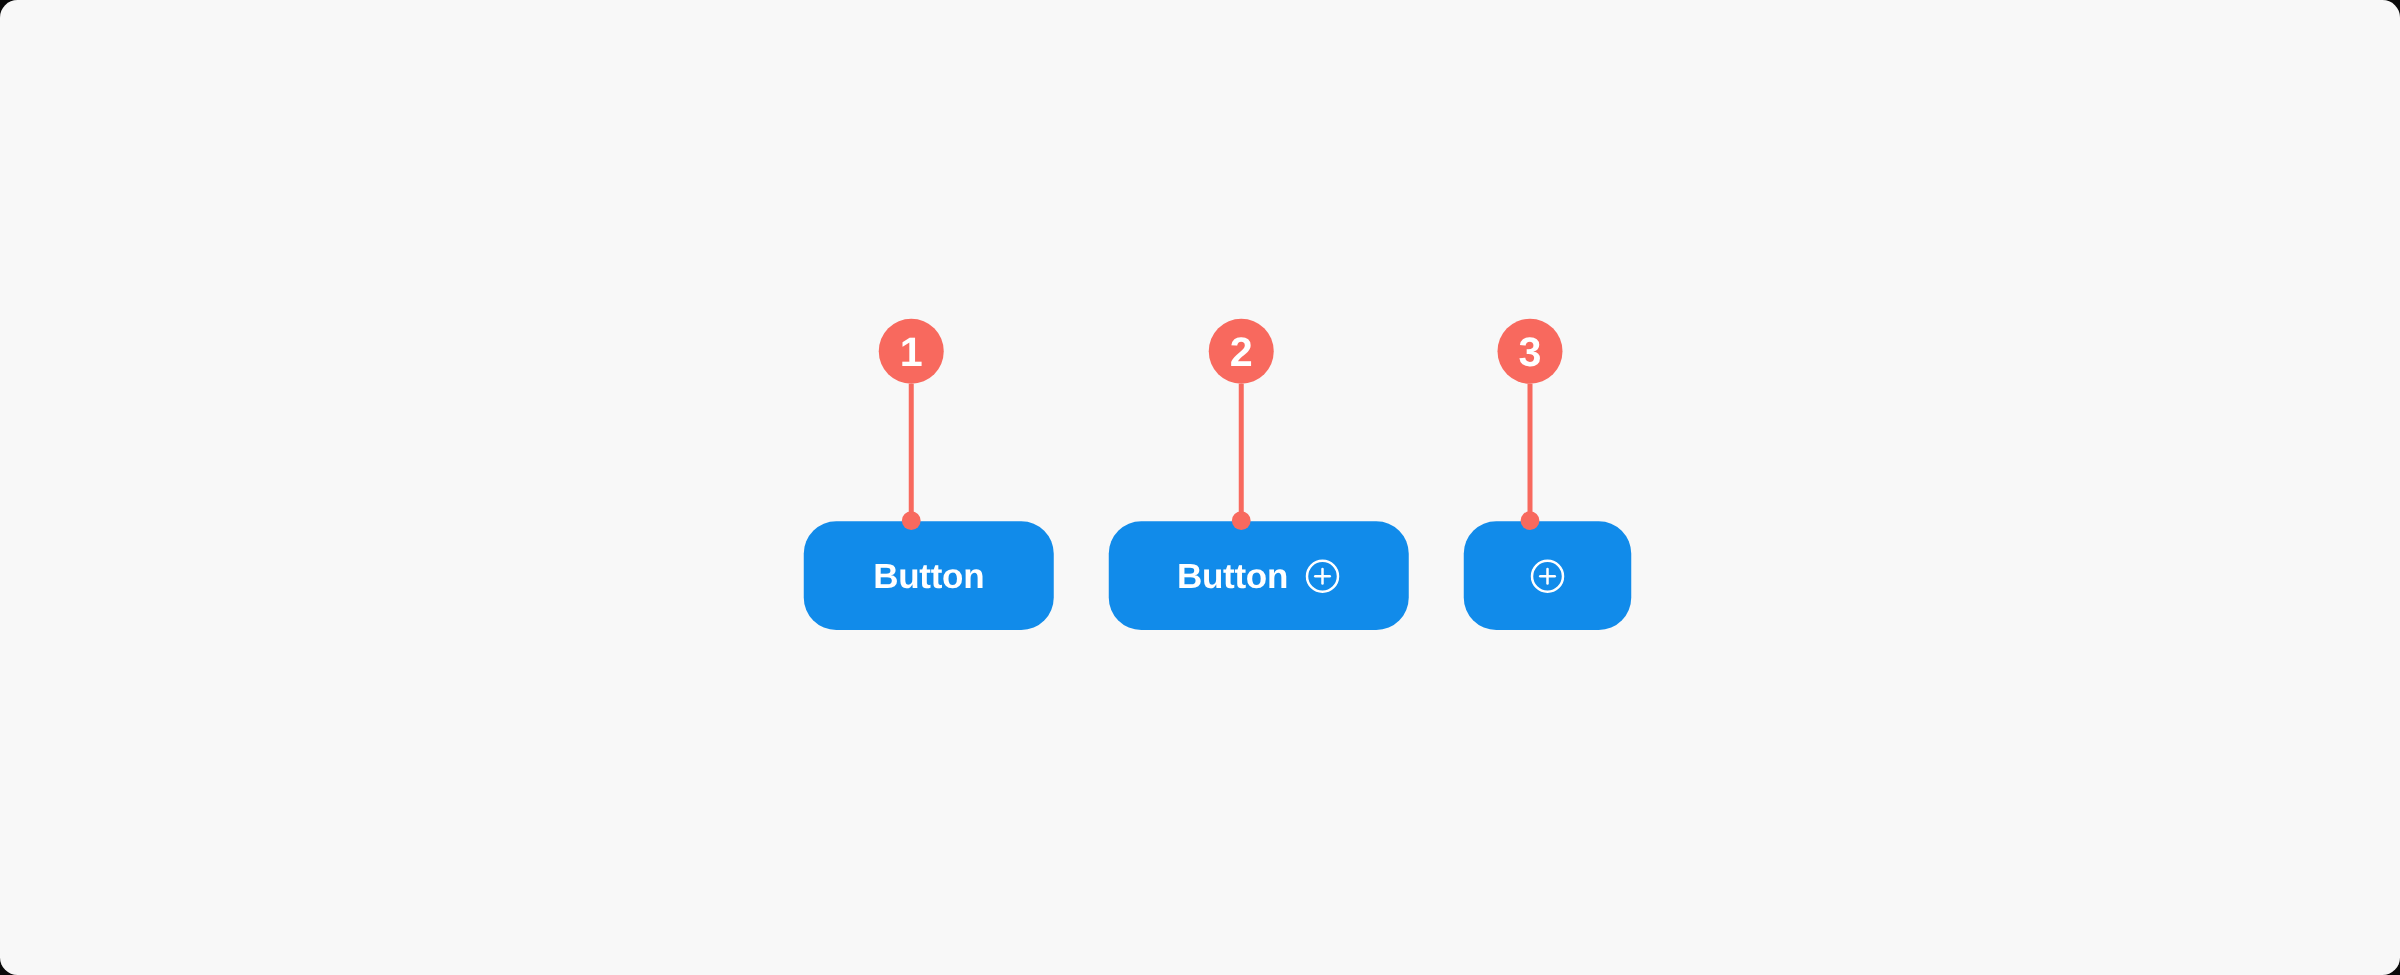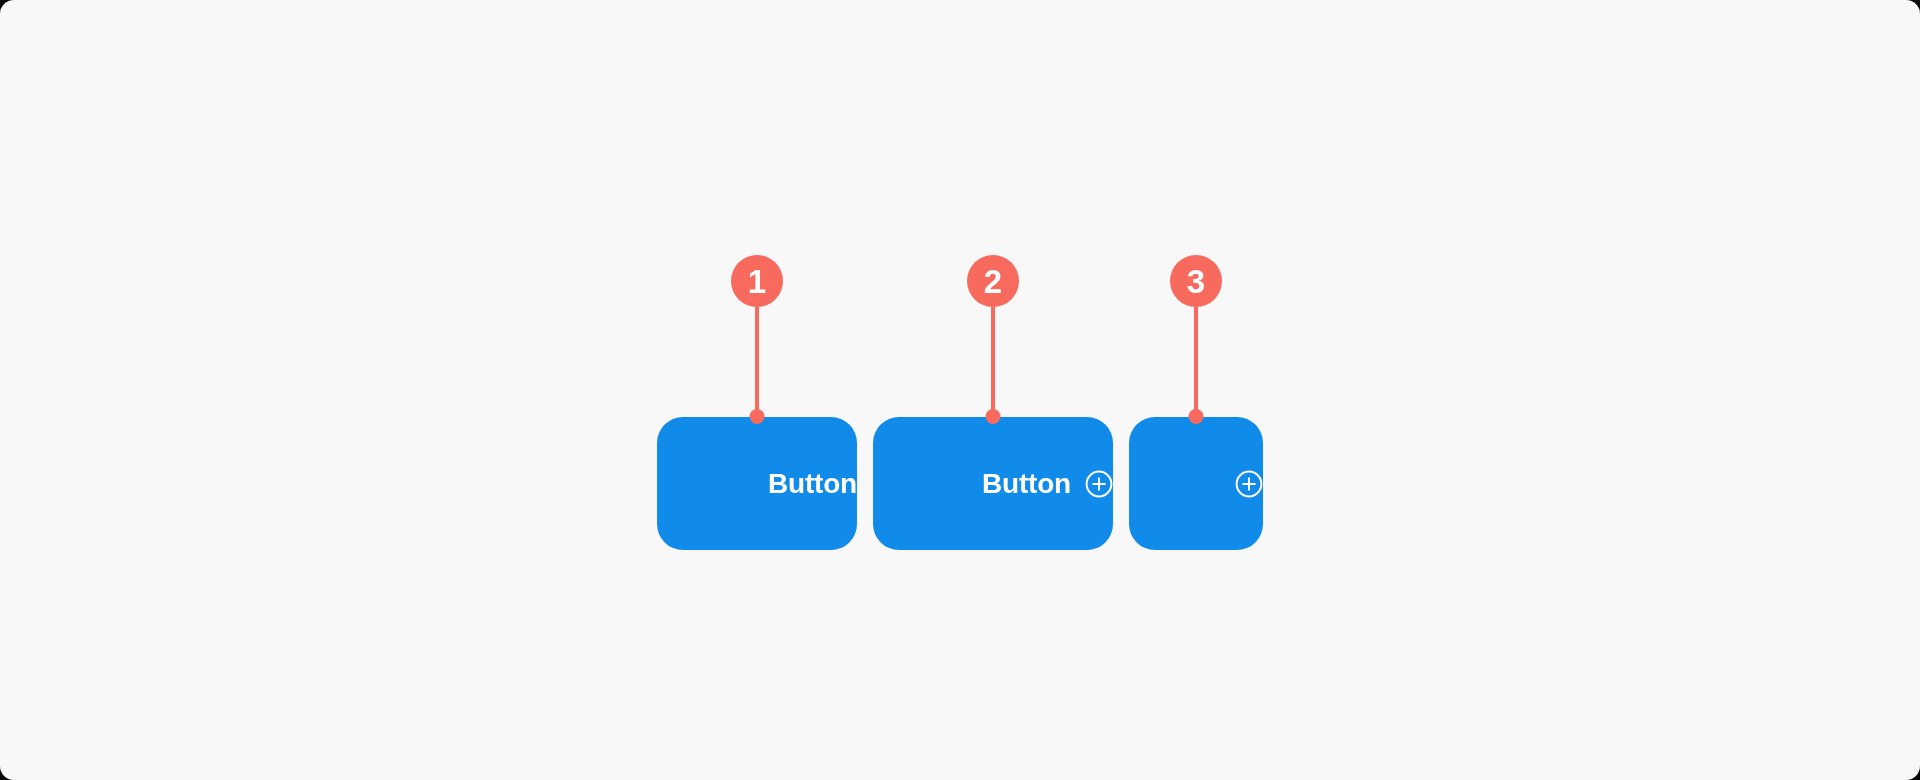--- a/index.html
+++ b/index.html
@@ -61,35 +61,36 @@
     position:absolute;
     left:50%;
     bottom:-7px;
     transform:translateX(-50%);
     width:15px;height:15px;
     border-radius:50%;
     background:var(--coral);
     display:block;
   }
   .btn{
-    height:133px;
+    height:87px;
     border:none;
     border-radius:26px;
     background:var(--blue);
     color:var(--on-blue);
     display:flex;
     align-items:center;
-    justify-content:flex-end;
+    justify-content:center;
     gap:14px;
     font-family:"Liberation Sans",sans-serif;
     font-weight:700;
     font-size:28px;
     letter-spacing:-0.2px;
     padding:0;
     cursor:pointer;
+    margin-left:28px;
   }
   .btn-text-only{width:200px;}
   .btn-text-icon{width:240px;}
   .btn-icon-only{width:134px;}
   .plus-circle{display:block;color:var(--on-blue);}
   .btn-label{line-height:1;}
 </style>
 </head>
 <body>
 

